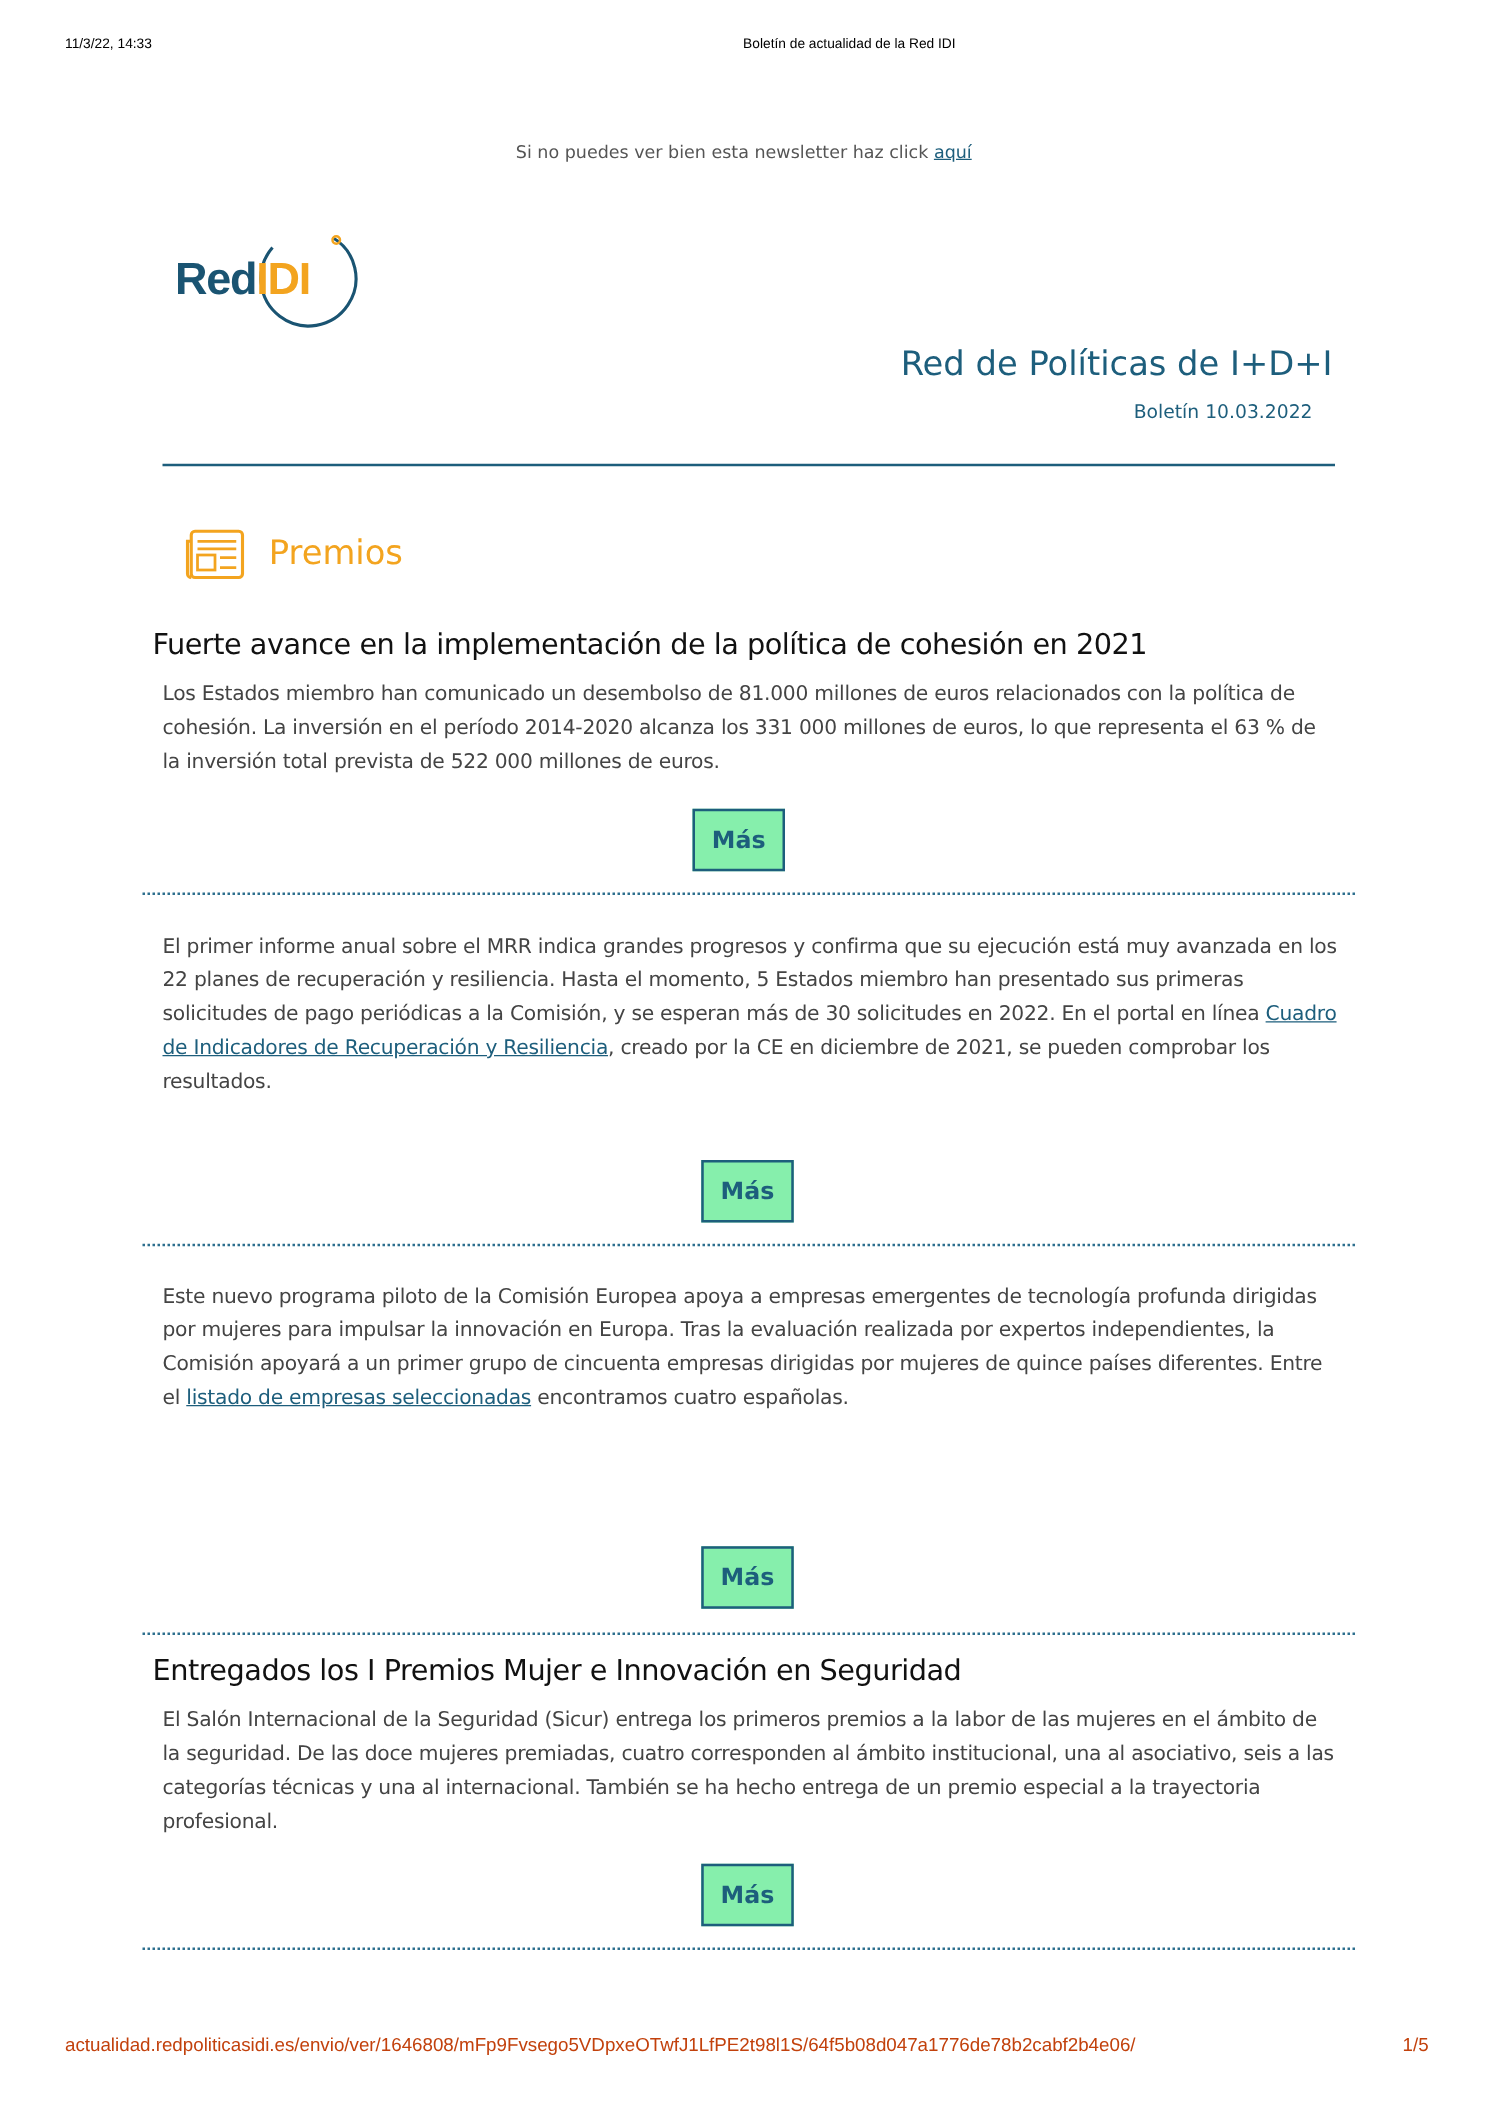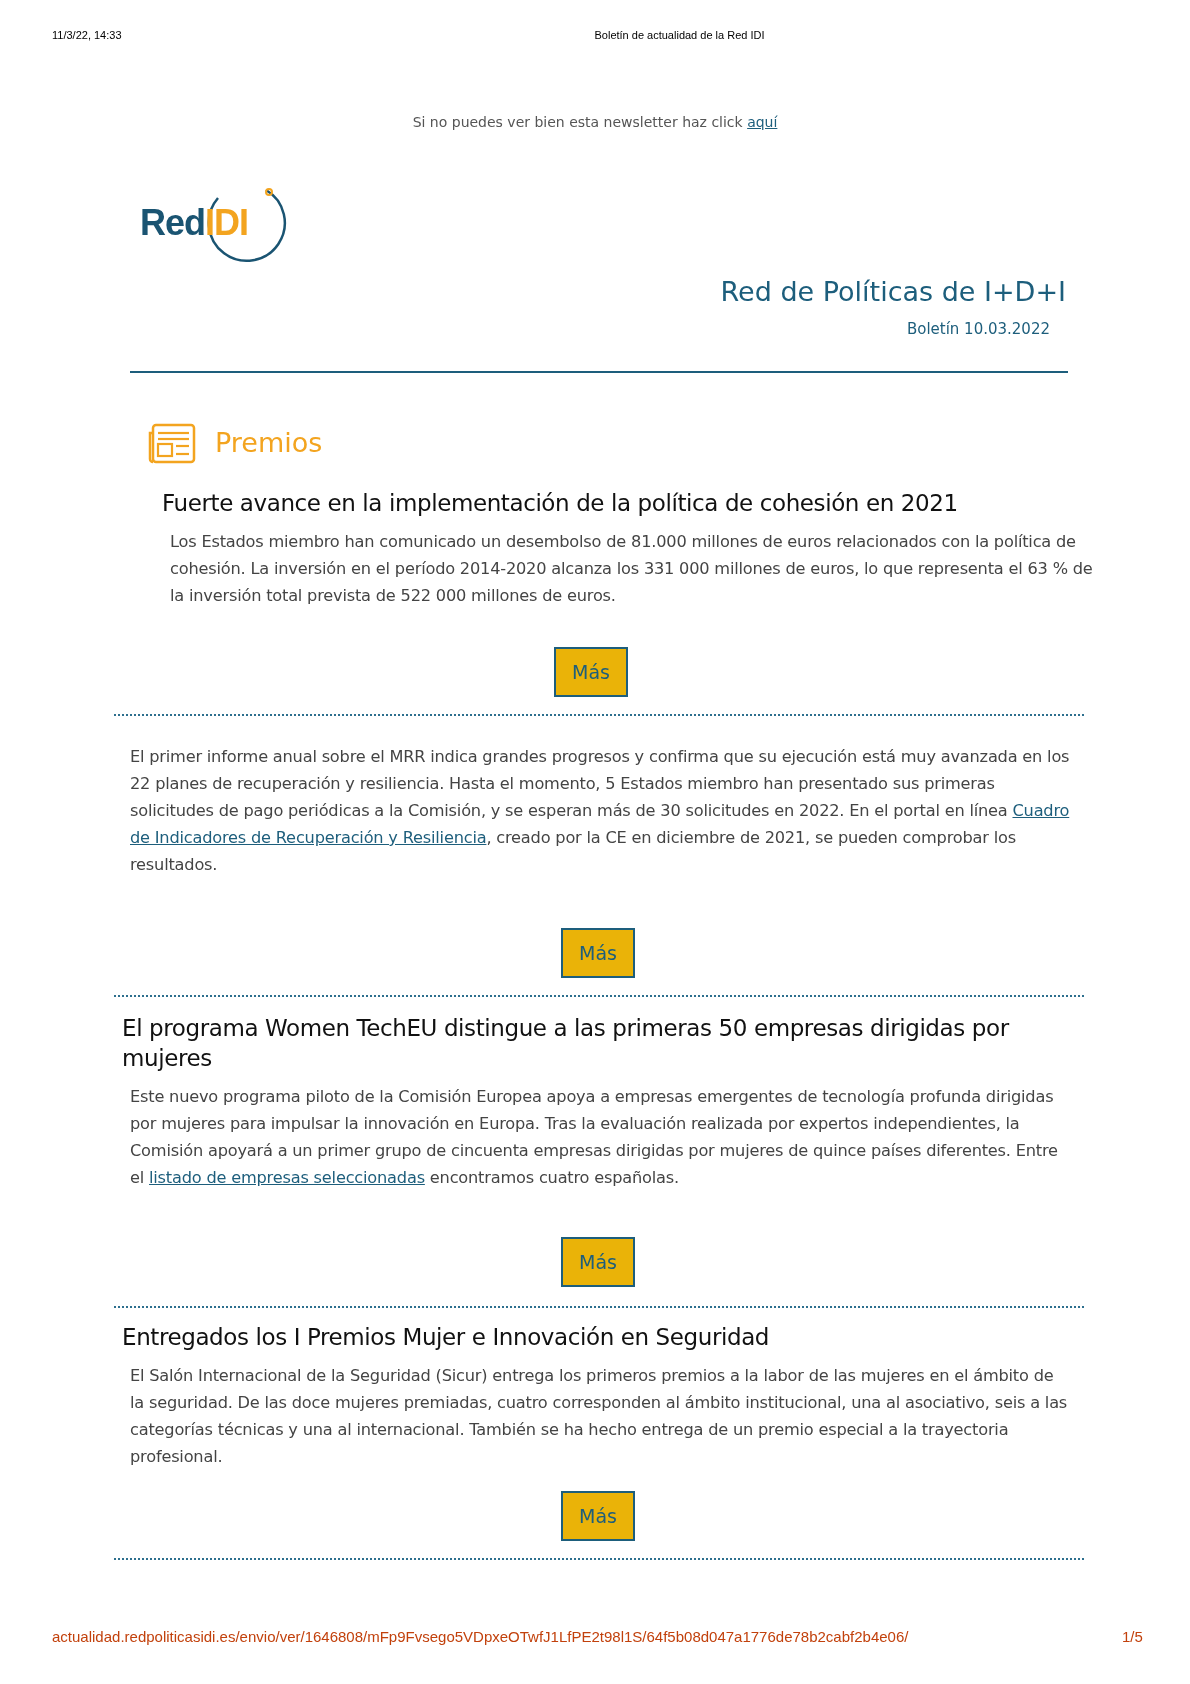--- a/index.html
+++ b/index.html
@@ -60,22 +60,22 @@
       font-size: 23px; line-height: 30px; color: #111; letter-spacing: -0.4px;
       padding-left: 8px; width: 950px;
     }
     .article p {
       margin: 10px 0 0 0; padding-left: 16px; font-size: 16.2px; line-height: 27px; color: #444;
       width: 940px; letter-spacing: -0.2px;
     }
     .article p a { color: #1d5e7c; text-decoration: underline; }
     .more-btn {
       position: absolute; width: 70px; height: 50px; border: 2px solid #1d5e7c;
-      box-sizing: border-box; color: #1d5e7c; font-size: 19px; font-weight: normal;
-      display: flex; align-items: center; justify-content: center; background: #eab308;
+      box-sizing: border-box; color: #1d5e7c; font-size: 19px; font-weight: bold;
+      display: flex; align-items: center; justify-content: center; background: #86efac;
       cursor: pointer;
     }
     .sep {
       position: absolute; left: 114px; width: 970px; height: 0;
       border-top: 2px dotted #2d6f8e;
     }
   </style>
 </head>
 <body>
 
@@ -108,35 +108,34 @@
     <path d="M6 10 H3 V36 a3 3 0 0 0 3 3" fill="none" stroke="#f3a41f" stroke-width="2.5"></path>
     <line x1="11" y1="10" x2="42" y2="10" stroke="#f3a41f" stroke-width="2.2"></line>
     <line x1="11" y1="16" x2="42" y2="16" stroke="#f3a41f" stroke-width="2.2"></line>
     <rect x="11" y="21" width="14" height="12" fill="none" stroke="#f3a41f" stroke-width="2.2"></rect>
     <line x1="29" y1="23" x2="42" y2="23" stroke="#f3a41f" stroke-width="2.2"></line>
     <line x1="29" y1="31" x2="42" y2="31" stroke="#f3a41f" stroke-width="2.2"></line>
   </svg>
   <span class="label">Premios</span>
 </div>
 
-<div class="article" style="top:488px;margin-left:40px;">
+<div class="article" style="top:501px;">
   <h2>Fuerte avance en la implementación de la política de cohesión en 2021</h2>
   <p>Los Estados miembro han comunicado un desembolso de 81.000 millones de euros relacionados con la política de cohesión. La inversión en el período 2014-2020 alcanza los 331 000 millones de euros, lo que representa el 63 % de la inversión total prevista de 522 000 millones de euros.</p>
 </div>
 <div class="more-btn" style="left:554px; top:647px; width:74px;">Más</div>
 <div class="sep" style="top:714px;"></div>
 
 <div class="article" style="top:733px;">
   <p><span>El primer informe anual sobre el MRR indica grandes progresos y confirma que su ejecución está muy avanzada en los 22 planes de recuperación y resiliencia. Hasta el momento, 5 Estados miembro han presentado sus primeras solicitudes de pago periódicas a la Comisión, y se esperan más de 30 solicitudes en 2022. En el portal en línea </span><a href="#">Cuadro de Indicadores de Recuperación y Resiliencia</a><span>, creado por la CE en diciembre de 2021, se pueden comprobar los resultados.</span></p>
 </div>
 <div class="more-btn" style="left:561px; top:928px; width:74px;">Más</div>
 <div class="sep" style="top:995px;"></div>
 
 <div class="article" style="top:1013px;">
-  <h2>El programa Women TechEU distingue a las primeras 50 empresas dirigidas por mujeres</h2>
   <p><span>Este nuevo programa piloto de la Comisión Europea apoya a empresas emergentes de tecnología profunda dirigidas por mujeres para impulsar la innovación en Europa. Tras la evaluación realizada por expertos independientes, la Comisión apoyará a un primer grupo de cincuenta empresas dirigidas por mujeres de quince países diferentes. Entre el </span><a href="#">listado de empresas seleccionadas</a><span> encontramos cuatro españolas.</span></p>
 </div>
 <div class="more-btn" style="left:561px; top:1237px; width:74px;">Más</div>
 <div class="sep" style="top:1306px;"></div>
 
 <div class="article" style="top:1322px;">
   <h2>Entregados los I Premios Mujer e Innovación en Seguridad</h2>
   <p>El Salón Internacional de la Seguridad (Sicur) entrega los primeros premios a la labor de las mujeres en el ámbito de la seguridad. De las doce mujeres premiadas, cuatro corresponden al ámbito institucional, una al asociativo, seis a las categorías técnicas y una al internacional. También se ha hecho entrega de un premio especial a la trayectoria profesional.</p>
 </div>
 <div class="more-btn" style="left:561px; top:1491px; width:74px;">Más</div>

